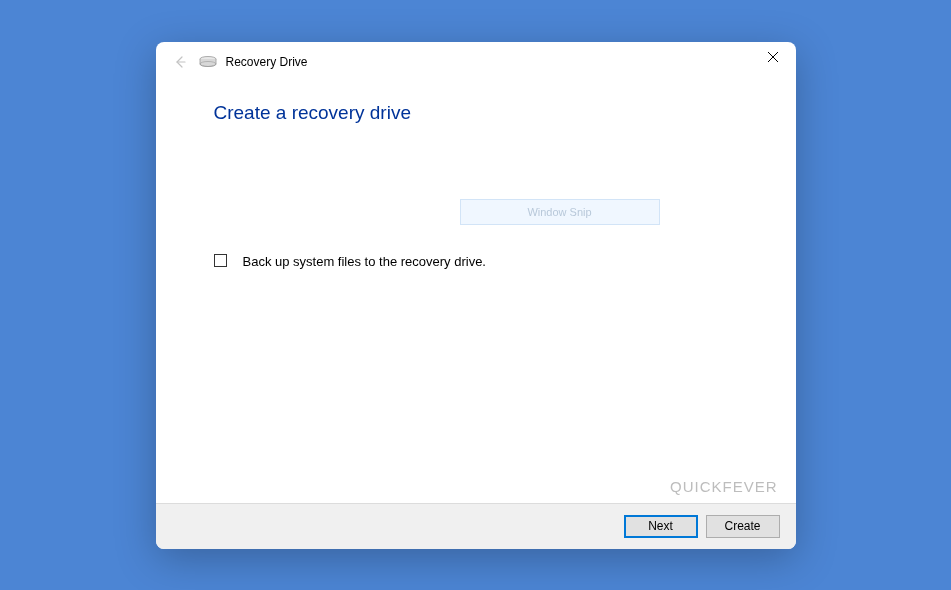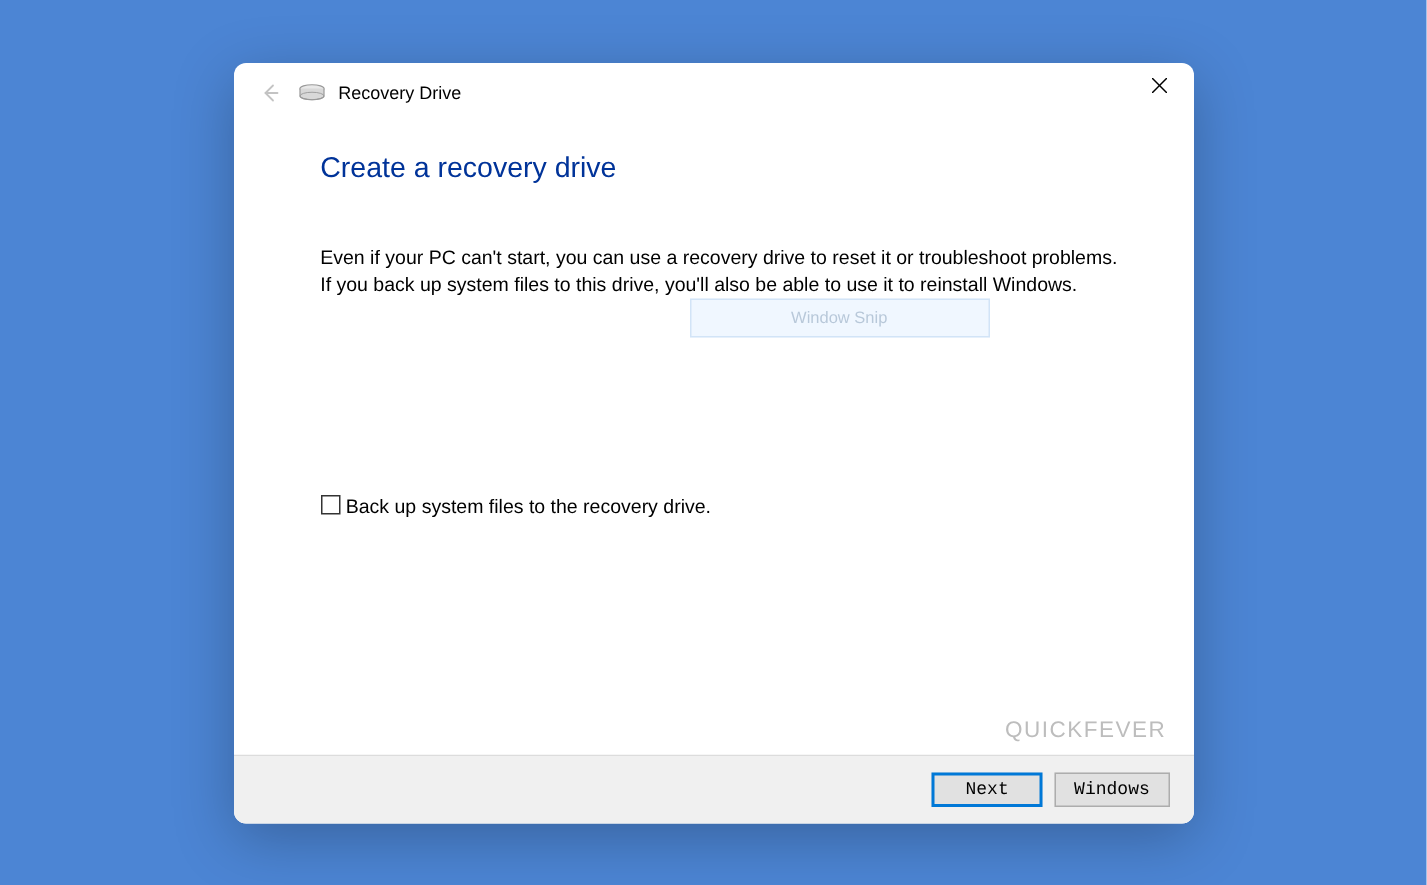--- a/index.html
+++ b/index.html
@@ -98,21 +98,21 @@
       color: #000;
       line-height: 1.45;
       max-width: 540px;
       position: relative;
       z-index: 1;
     }
     .checkbox-row {
       margin-top: 130px;
       display: flex;
       align-items: flex-start;
-      gap: 4px;
+      gap: 16px;
     }
     .checkbox-box {
       width: 13px;
       height: 13px;
       border: 1px solid #333;
       background: #fff;
       display: inline-block;
       cursor: pointer;
       flex-shrink: 0;
     }
@@ -143,21 +143,21 @@
       border-bottom-left-radius: 8px;
       border-bottom-right-radius: 8px;
     }
     .btn {
       min-width: 74px;
       height: 23px;
       font-size: 12px;
       background: #e1e1e1;
       border: 1px solid #adadad;
       cursor: pointer;
-      font-family: Liberation Mono, monospace;
+      font-family: Liberation Sans, sans-serif;
       padding: 0 12px;
     }
     .btn-primary {
       border: 2px solid #0078d7;
       background: #e1e1e1;
     }
   </style>
 </head>
 <body>
 
@@ -181,27 +181,26 @@
       <svg width="10" height="10" viewBox="0 0 10 10">
         <line x1="0" y1="0" x2="10" y2="10" stroke="#000" stroke-width="1"></line>
         <line x1="10" y1="0" x2="0" y2="10" stroke="#000" stroke-width="1"></line>
       </svg>
     </div>
   </div>
 
   <div class="content">
     <div class="snip-ghost">Window Snip</div>
     <h1 class="heading">Create a recovery drive</h1>
-    <p class="description">Even if your PC can't start, you can use a recovery drive to reset it or troubleshoot problems. If you back up system files to this drive, you'll also be able to use it to reinstall Windows.</p>
 
     <div class="checkbox-row">
       <span class="checkbox-box"></span>
       <span class="checkbox-label">Back up system files to the recovery drive.</span>
     </div>
   </div>
 
   <div class="watermark">QUICKFEVER</div>
 
   <div class="footer">
     <button class="btn btn-primary">Next</button>
-    <button class="btn">Windows</button>
+    <button class="btn">Create</button>
   </div>
 </div>
 
 </body></html>

